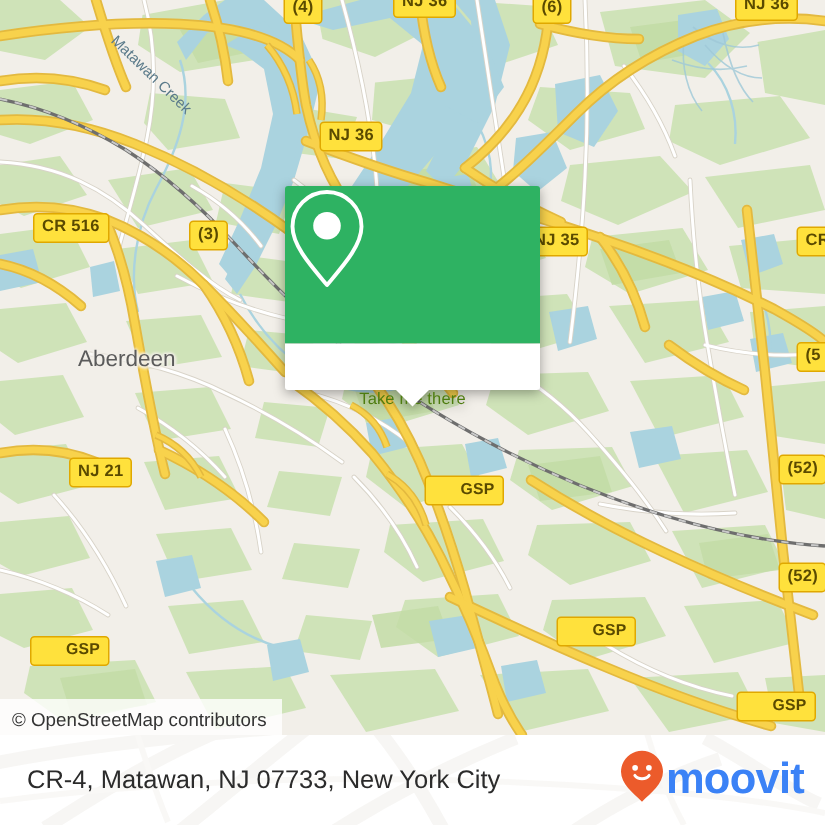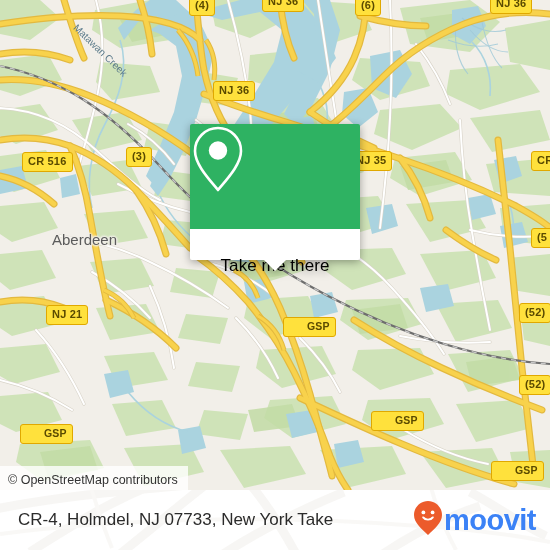--- a/index.html
+++ b/index.html
@@ -68,21 +68,21 @@
     border-radius:2px 2px 0 0;
   }
   .popup-body{
     background:#fff;
     height:31px;
     display:flex;align-items:center;justify-content:center;
     border-radius:0 0 2px 2px;
     position:relative;
   }
   .popup-body .label{
-    font-size:17px;color:#000000;letter-spacing:.1px;margin-top:43px;
+    font-size:11px;color:#4d7c0f;letter-spacing:.1px;margin-top:43px;
   }
   .popup-tail{
     position:absolute;
     left:50%;margin-left:-11px;bottom:-11px;
     width:0;height:0;
     border-left:11px solid transparent;
     border-right:11px solid transparent;
     border-top:11px solid #fff;
   }
 
@@ -424,21 +424,21 @@
 
     <div class="water-label" style="left:79px;top:22px;transform:rotate(44deg);transform-origin:left top;">Matawan Creek</div>
 
     <div>
       <div class="shield" style="left:189px;top:-4px;">(4)</div>
       <div class="shield" style="left:355px;top:-4px;">(6)</div>
       <div class="shield" style="left:262px;top:-8px;">NJ 36</div>
       <div class="shield" style="left:490px;top:-6px;">NJ 36</div>
       <div class="shield" style="left:213px;top:81px;">NJ 36</div>
       <div class="shield" style="left:126px;top:147px;">(3)</div>
-      <div class="shield" style="left:22px;top:152px;">CR 516</div>
+      <div class="shield" style="left:22px;top:142px;">CR 516</div>
       <div class="shield" style="left:350px;top:151px;">NJ 35</div>
       <div class="shield" style="left:531px;top:151px;">CR</div>
       <div class="shield" style="left:531px;top:228px;">(5</div>
       <div class="shield" style="left:46px;top:305px;">NJ 21</div>
       <div class="shield gsp" style="left:283px;top:317px;">GSP</div>
       <div class="shield" style="left:519px;top:303px;">(52)</div>
       <div class="shield gsp" style="left:371px;top:411px;">GSP</div>
       <div class="shield" style="left:519px;top:375px;">(52)</div>
       <div class="shield gsp" style="left:491px;top:461px;">GSP</div>
       <div class="shield gsp" style="left:20px;top:424px;">GSP</div>
@@ -475,21 +475,21 @@
         <path d="M380,66 C412,44 444,28 480,16"></path>
         <path d="M470,2 C500,18 520,34 546,46"></path>
         <path d="M250,-6 C268,16 282,38 296,64"></path>
       </g>
       <g stroke="#efece6" stroke-width="4" fill="none">
         <path d="M0,44 C60,36 120,32 190,30 C270,28 340,30 420,36 C480,40 520,46 550,52"></path>
         <path d="M90,-6 C96,14 102,34 112,58"></path>
         <path d="M430,-6 C436,16 444,38 456,60"></path>
       </g>
     </svg>
-    <div class="footer-addr">CR-4, Holmdel, NJ 07733, New York Take</div>
+    <div class="footer-addr">CR-4, Matawan, NJ 07733, New York City</div>
     <div class="brand">
       <span>
         <svg width="30" height="36" viewBox="0 0 30 36" aria-hidden="true">
           <path d="M15,1 C7.3,1 1,7.3 1,15 C1,23 9,29 15,35
                    C21,29 29,23 29,15 C29,7.3 22.7,1 15,1 Z" fill="#ec5b2b"></path>
           <circle cx="10.4" cy="12.4" r="1.9" fill="#ffffff"></circle>
           <circle cx="19.6" cy="12.4" r="1.9" fill="#ffffff"></circle>
           <path d="M10.2,17.4 C12.2,20.4 17.8,20.4 19.8,17.4" stroke="#ffffff" stroke-width="1.9" fill="none" stroke-linecap="round"></path>
         </svg>
       </span>

